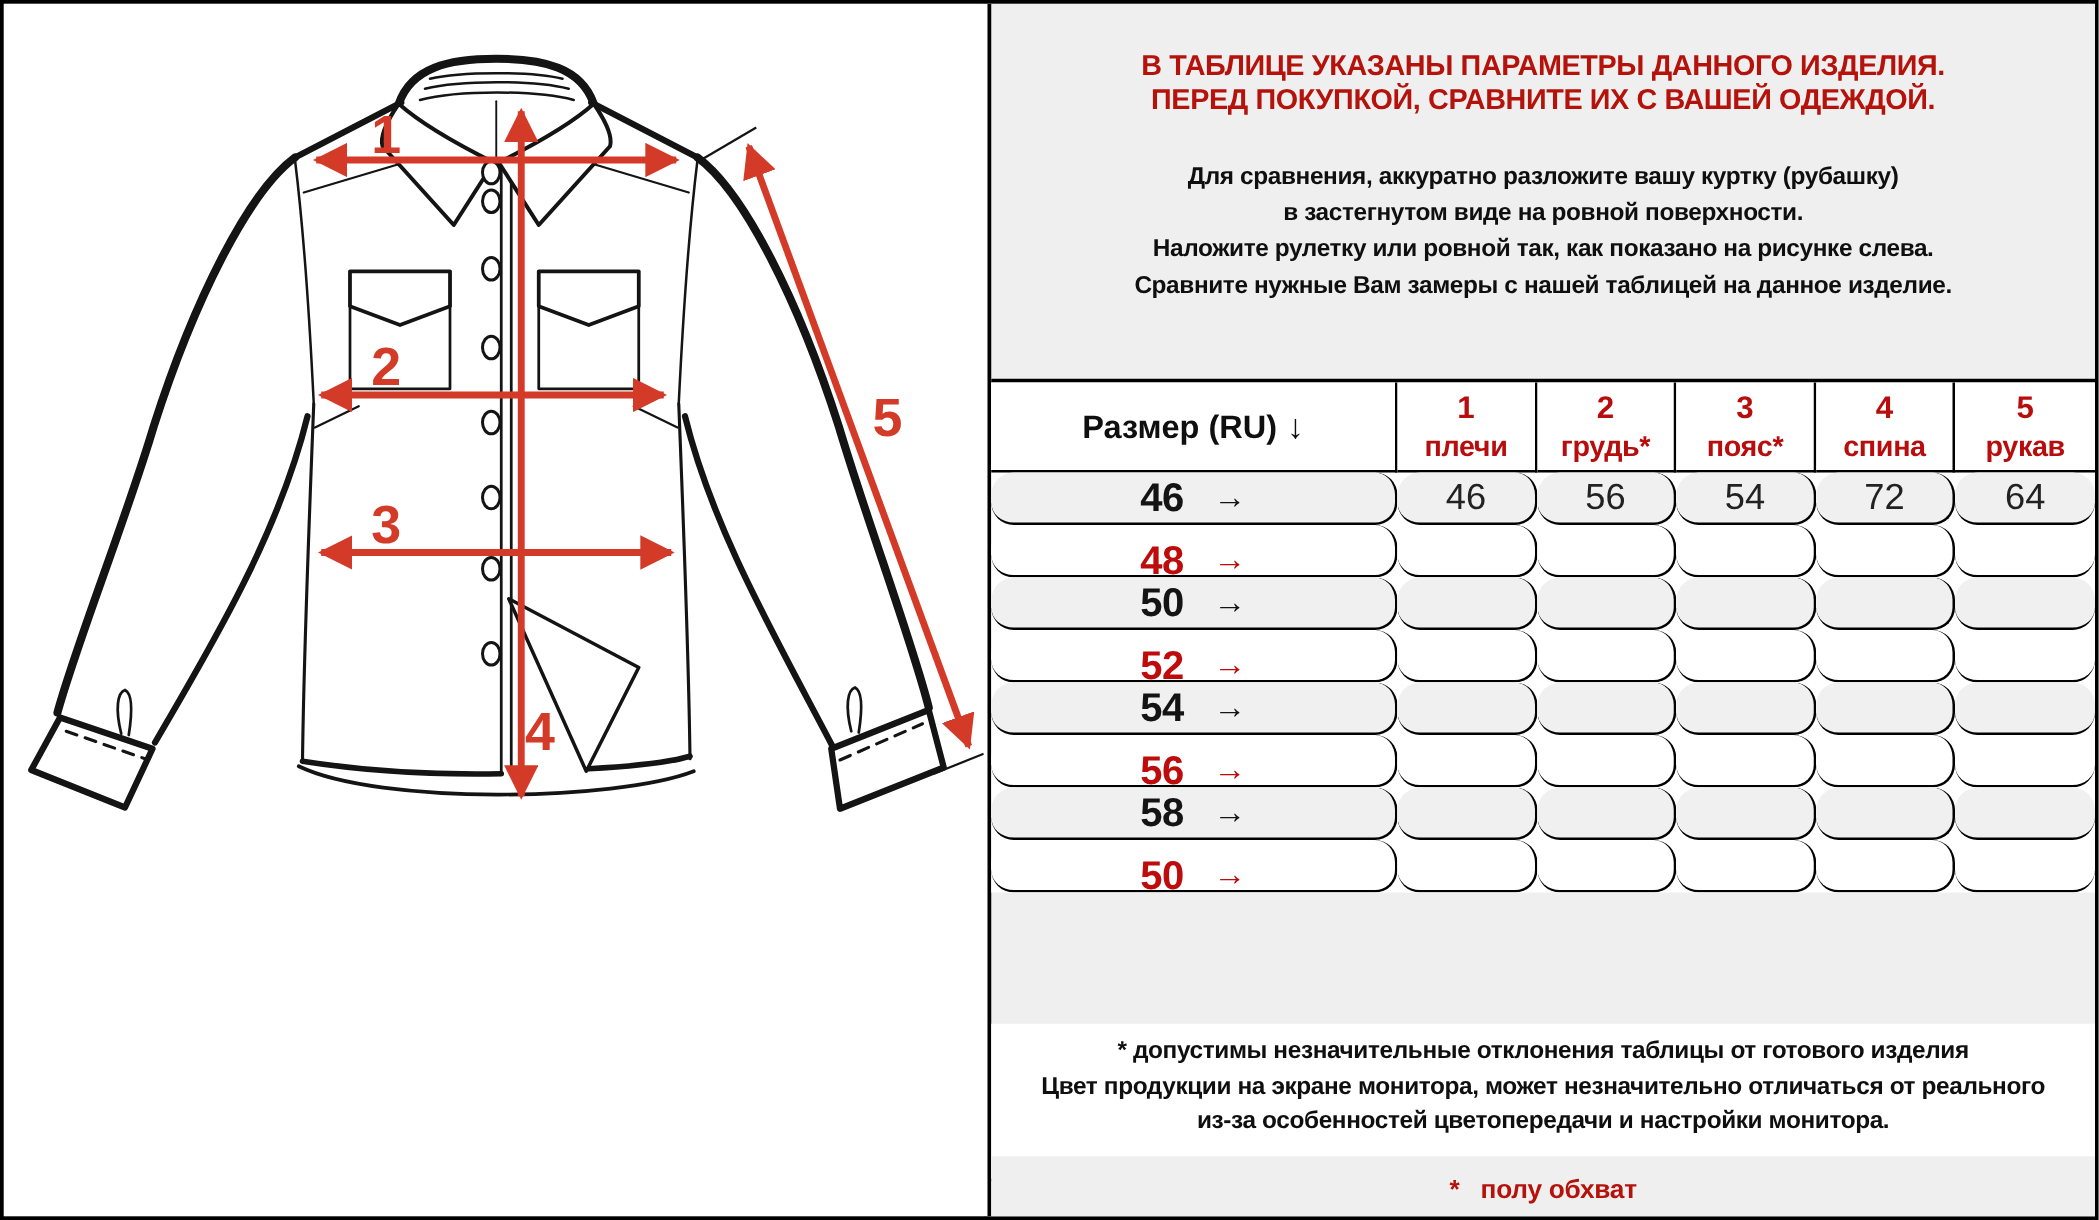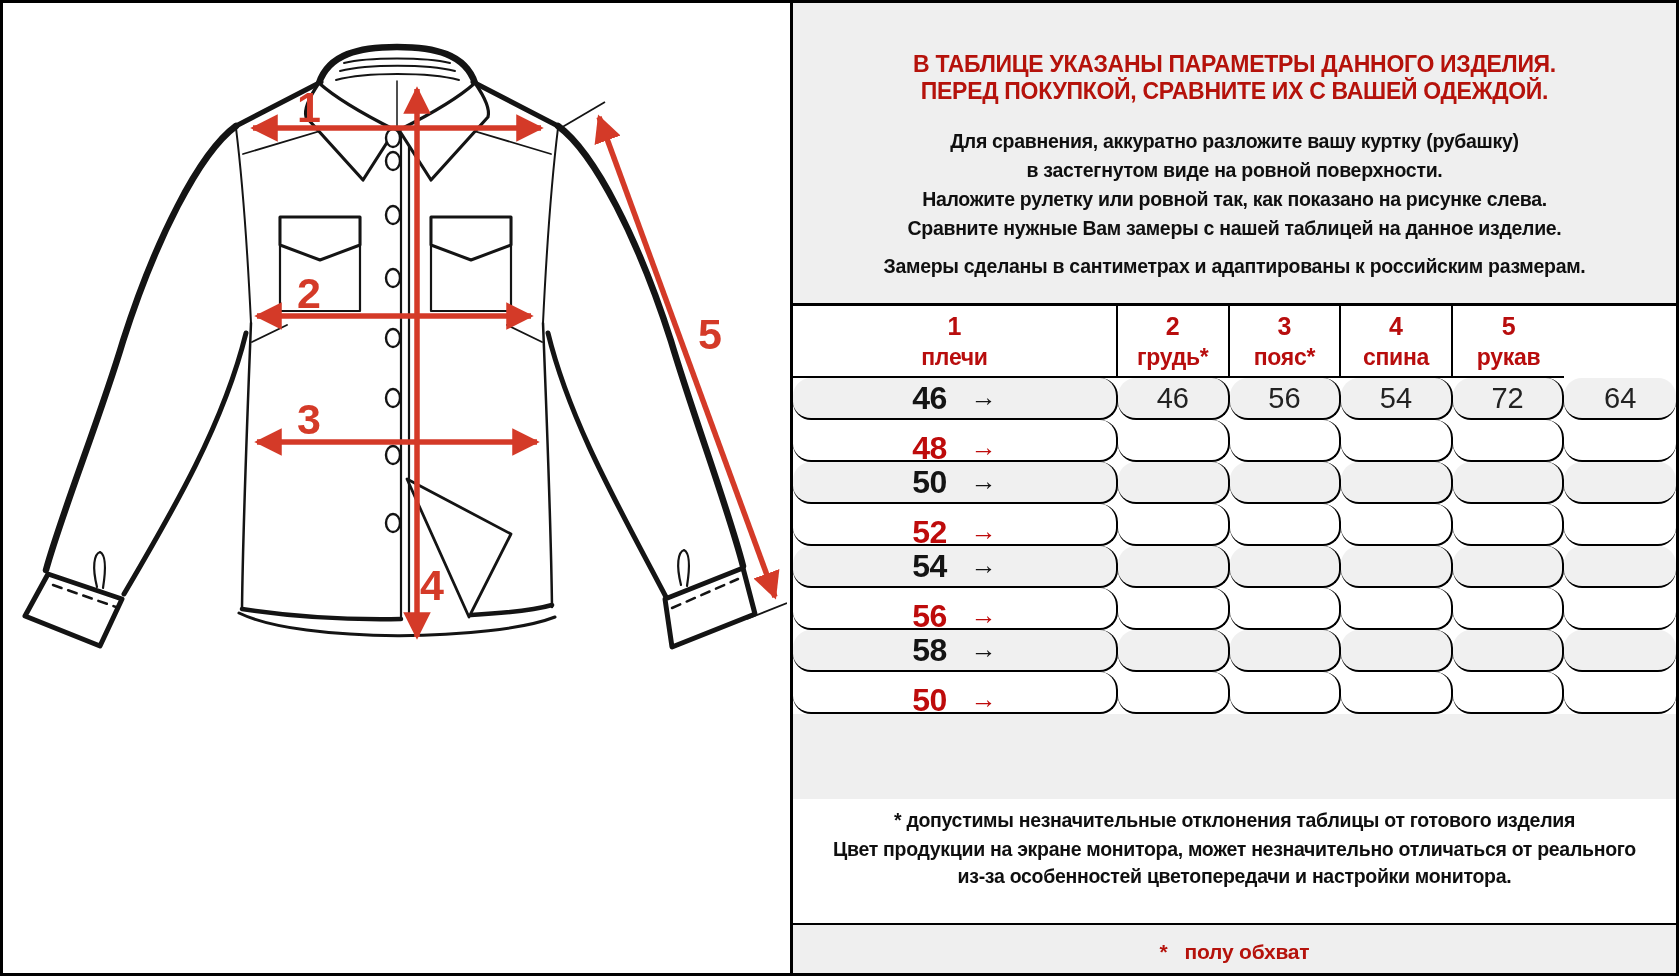--- a/index.html
+++ b/index.html
@@ -12,21 +12,21 @@
   
   .left-panel{position:absolute;left:0;top:0;width:784px;height:970px;background:#fff;}
   .left-panel svg{display:block;width:784px;height:970px;}
   .dim-label{font-family:"Liberation Sans","DejaVu Sans",sans-serif;font-weight:bold;font-size:43px;fill:#d43a28;}
   
   .right-panel{
     position:absolute;left:787px;top:0;width:886px;height:970px;
     background:#efefef;border-left:3px solid #000;
   }
   .right-panel .abs{position:absolute;left:0;width:100%;text-align:center;}
-  .title{top:48px;font-size:23px;line-height:27px;font-weight:bold;color:#b5120b;letter-spacing:-0.3px;}
+  .title{top:36px;font-size:23px;line-height:27px;font-weight:bold;color:#b5120b;letter-spacing:-0.3px;}
   .instructions{top:124px;font-size:19.5px;line-height:29px;font-weight:bold;color:#0f0f0f;letter-spacing:-0.3px;}
   .units-note{top:252px;font-size:19.5px;font-weight:bold;color:#0f0f0f;letter-spacing:-0.3px;}
   
   .size-table{position:absolute;top:300px;left:0;width:100%;border-top:3px solid #000;background:#fff;}
   .trow{display:grid;grid-template-columns:325px repeat(5,1fr);}
   .cell{
     border-right:2px solid #000;border-bottom:2px solid #000;
     display:flex;align-items:center;justify-content:center;
   }
   .cell:last-child{border-right:none;}
@@ -38,21 +38,21 @@
   .col-head{flex-direction:column;color:#b80d0d;font-weight:bold;line-height:1;}
   .col-head .col-num{font-size:25px;margin-bottom:7px;}
   .col-head .col-label{font-size:23px;letter-spacing:-0.3px;}
   .size-cell{gap:24px;}
   .size-num{font-size:32px;font-weight:bold;color:#141414;letter-spacing:-0.5px;}
   .size-arr{font-size:26px;font-weight:400;color:#141414;transform:translateY(-1px);}
   .drow.red .size-num,.drow.red .size-arr{color:#be0b0b;margin-top:16px;}
   .val{font-size:29px;font-weight:400;color:#222;}
   
   .footnotes{
-    position:absolute;top:796px;left:0;width:100%;height:126px;
+    position:absolute;top:816px;left:0;width:100%;height:126px;
     background:#fff;border-bottom:2px solid #000;text-align:center;
     font-weight:bold;color:#0f0f0f;letter-spacing:-0.3px;
   }
   .footnotes .fn1{margin-top:8px;font-size:19.5px;line-height:27px;}
   .footnotes .fn2{margin-top:2px;font-size:19.5px;line-height:27px;}
   .half-girth-bar{
     position:absolute;top:922px;left:0;width:100%;height:53px;
     background:#efefef;display:flex;align-items:center;justify-content:center;
     font-size:21px;font-weight:bold;color:#b5120b;white-space:pre;letter-spacing:-0.2px;
   }
@@ -170,25 +170,28 @@
       <div>ПЕРЕД ПОКУПКОЙ, СРАВНИТЕ ИХ С ВАШЕЙ ОДЕЖДОЙ.</div>
     </div>
 
     <div class="abs instructions">
       <div>Для сравнения, аккуратно разложите вашу куртку (рубашку)</div>
       <div>в застегнутом виде на ровной поверхности.</div>
       <div>Наложите рулетку или ровной так, как показано на рисунке слева.</div>
       <div>Сравните нужные Вам замеры с нашей таблицей на данное изделие.</div>
     </div>
 
-    <div class="abs units-note">Замеры сделаны в сантиметрах и адаптированы к российским размерам.</div>
 
     <div class="size-table">
 
       <div class="trow thead">
+        <div class="cell size-head">
+          <span>Размер (RU)</span>
+          <span class="dn">↓</span>
+        </div>
         <div class="cell col-head">
           <span class="col-num">1</span>
           <span class="col-label">плечи</span>
         </div>
         <div class="cell col-head">
           <span class="col-num">2</span>
           <span class="col-label">грудь*</span>
         </div>
         <div class="cell col-head">
           <span class="col-num">3</span>

